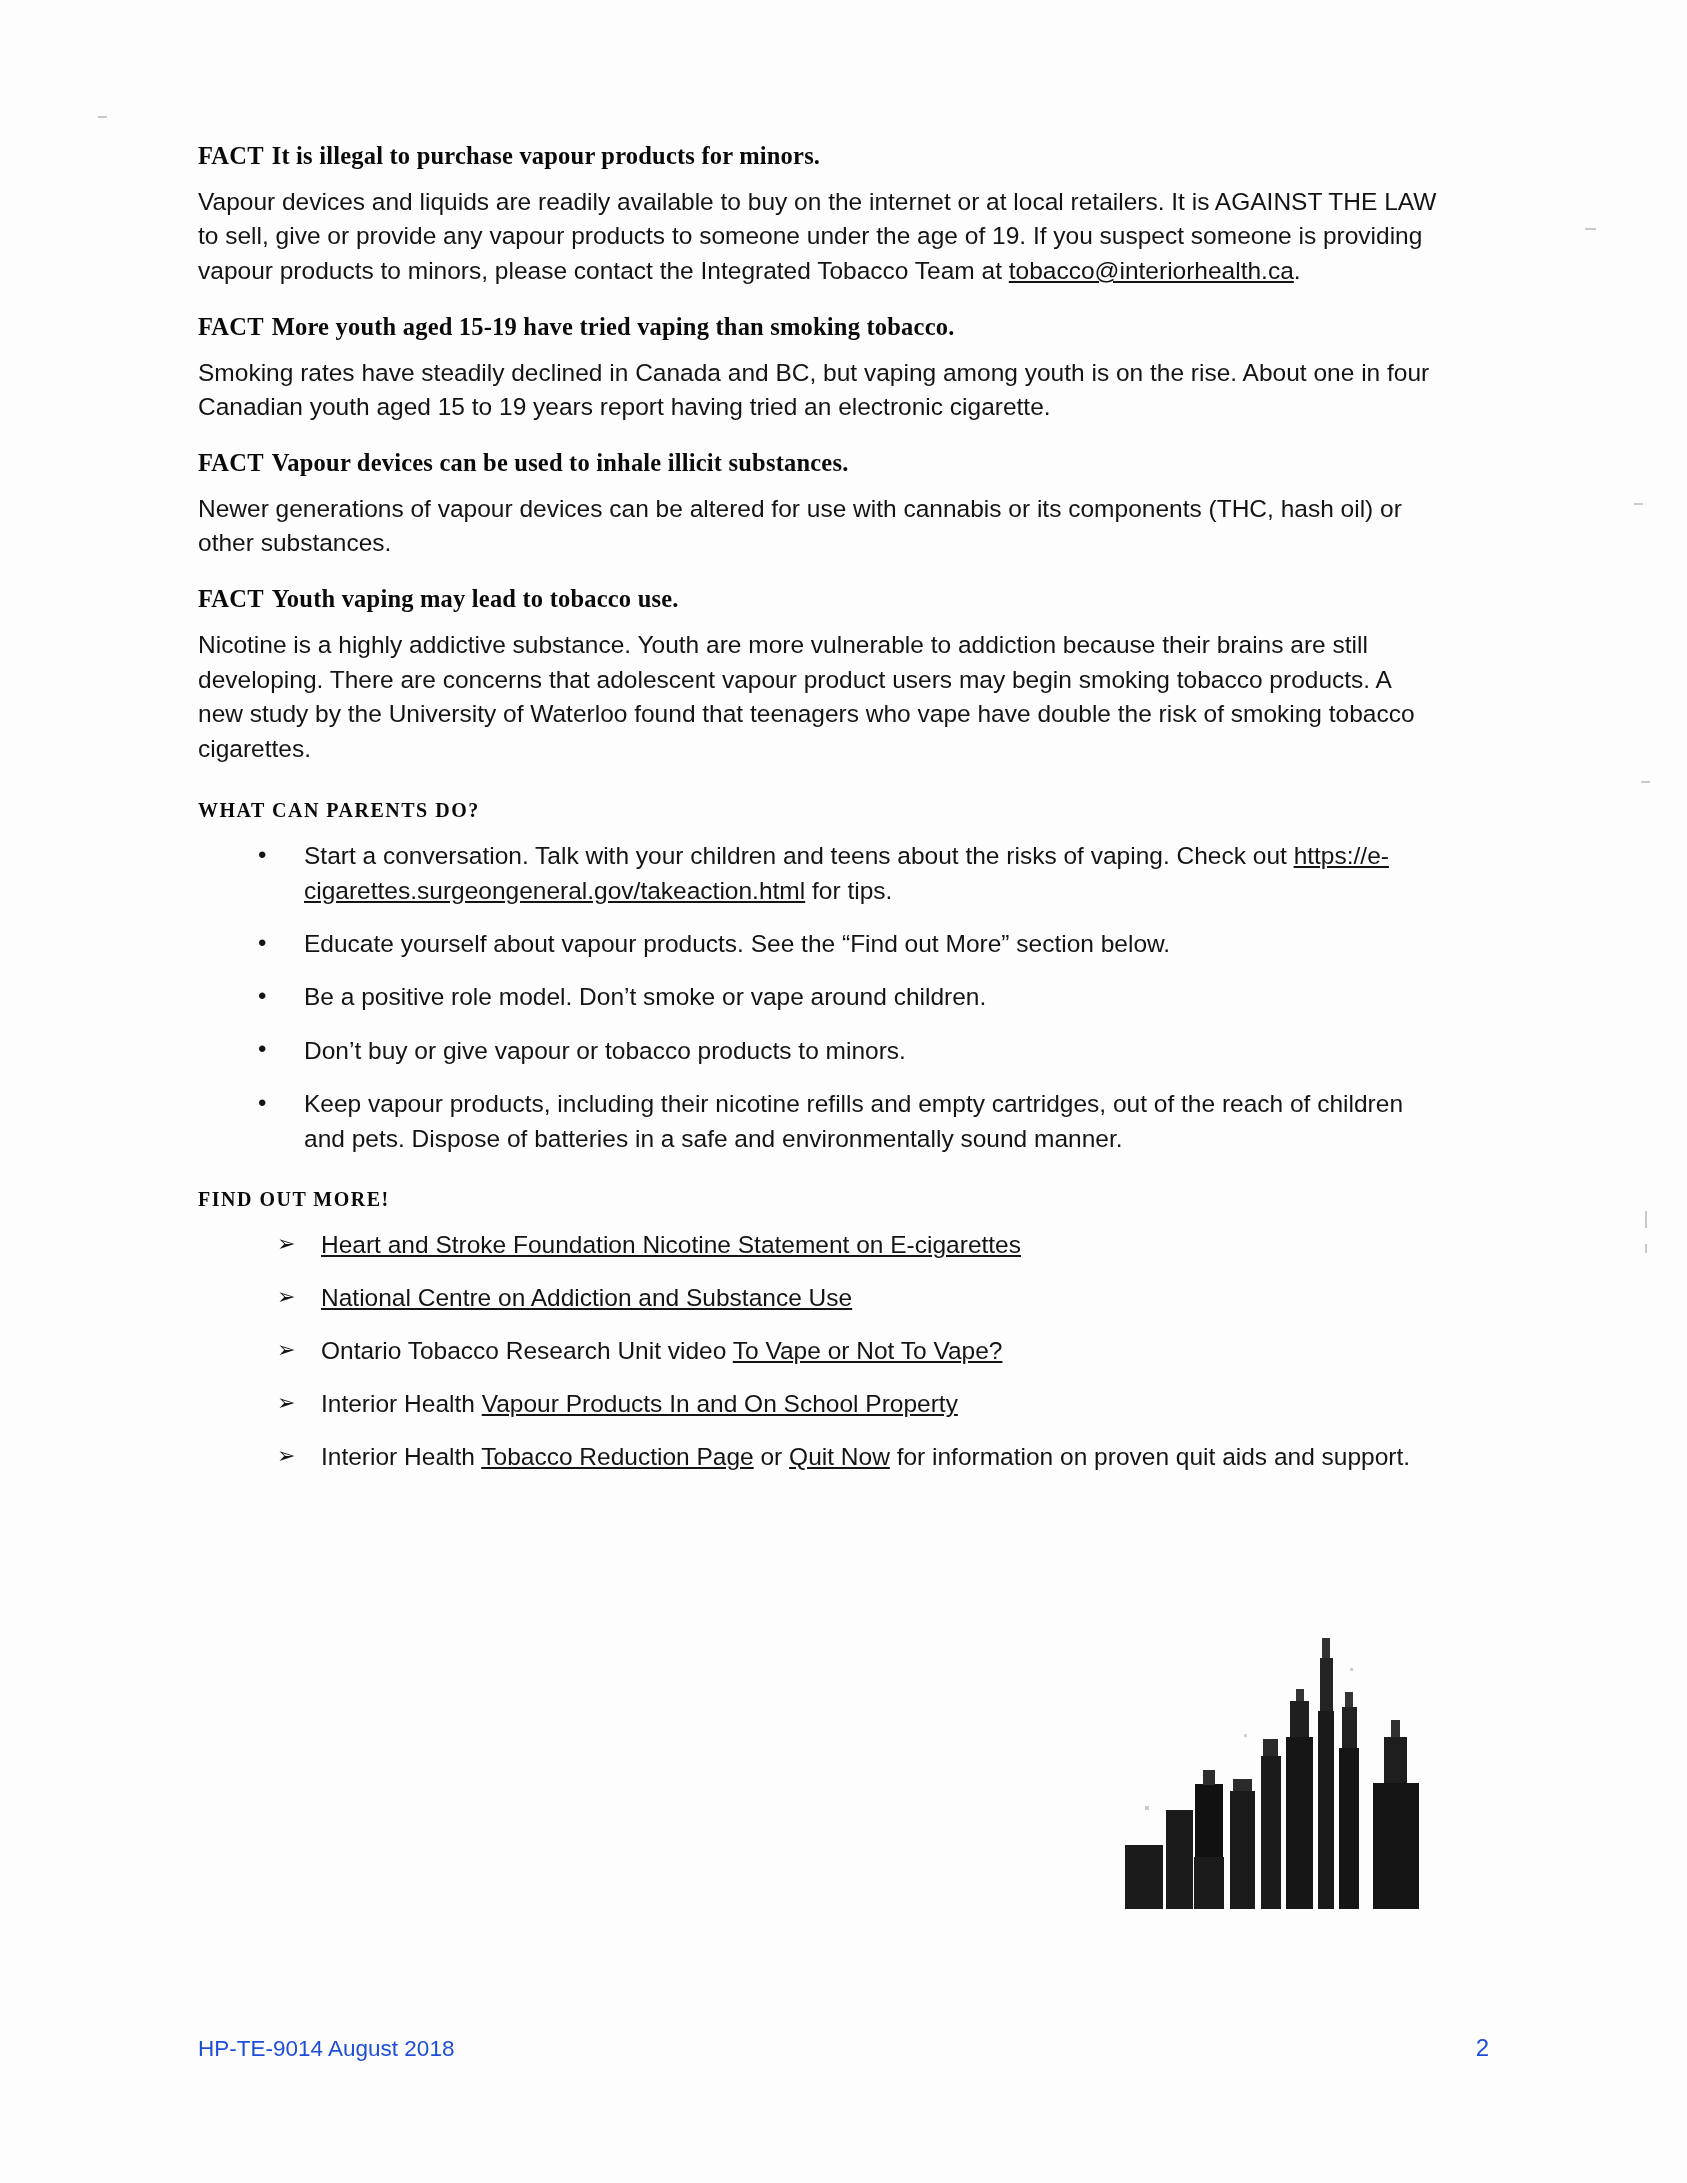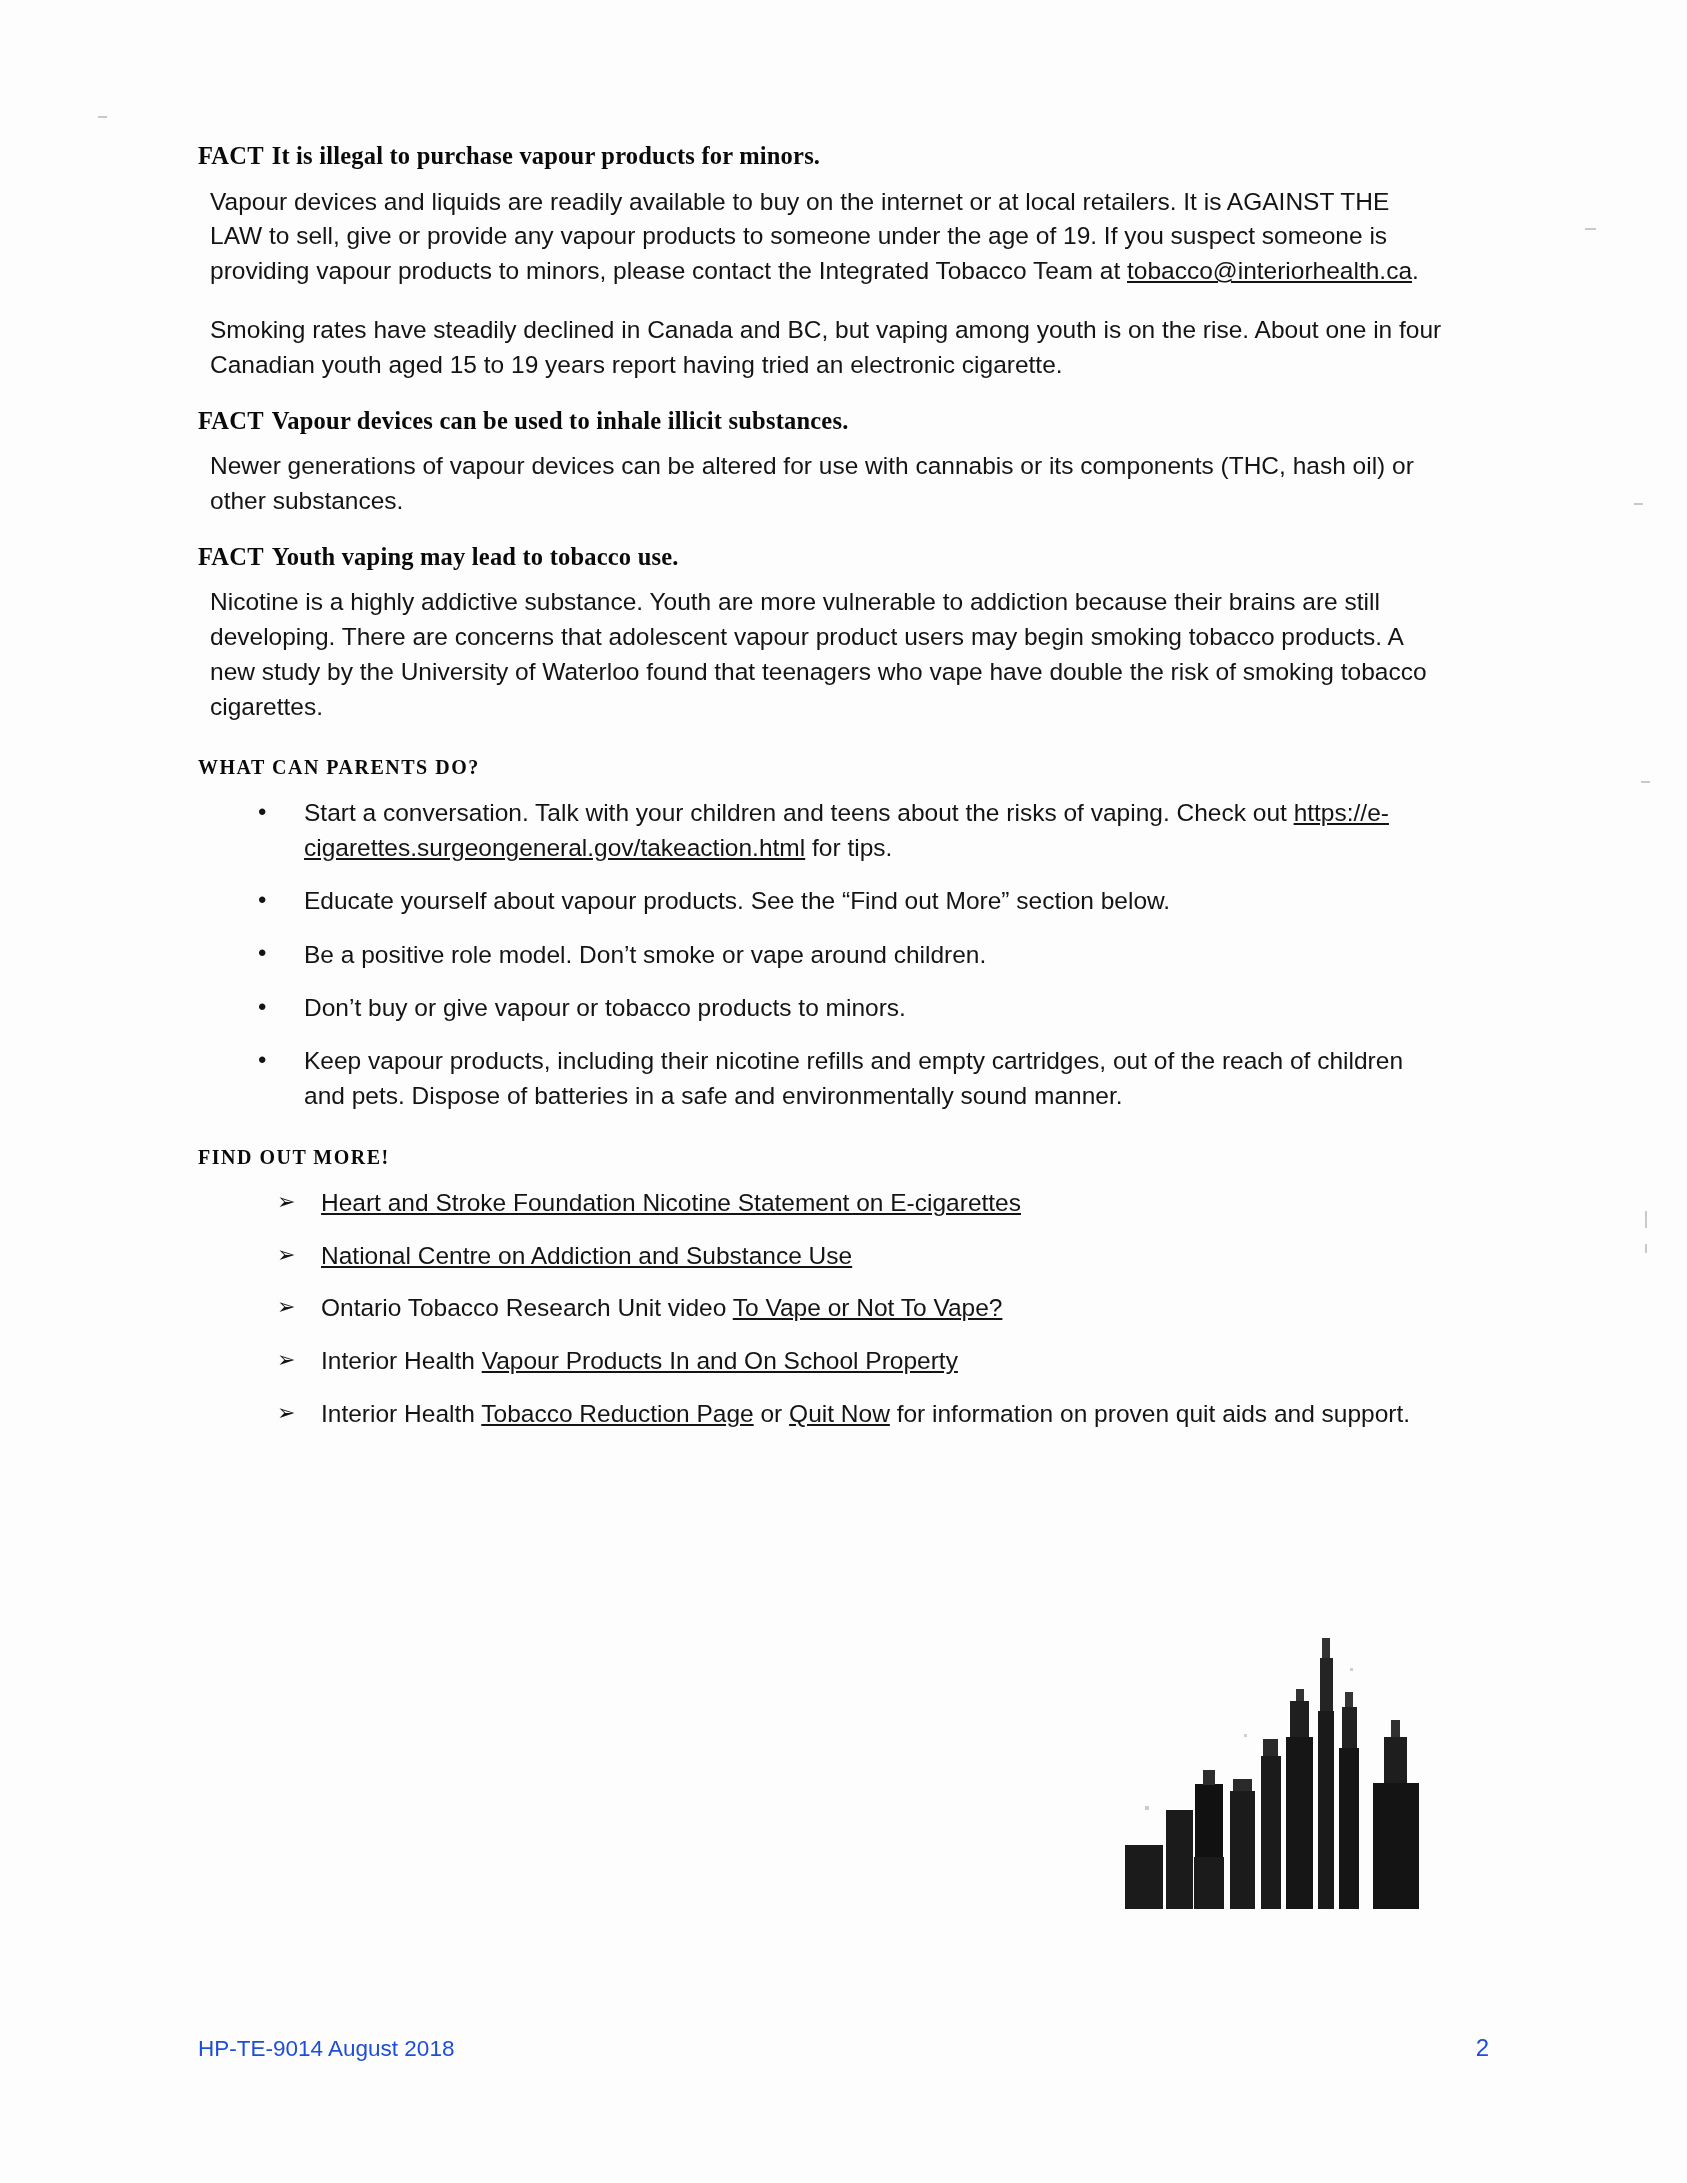--- a/index.html
+++ b/index.html
@@ -36,21 +36,21 @@
     margin: 0 0 14.6px 0;
     color: #0a0a0a;
   }
   .fact-head .lead {
     margin-right: 8px;
   }
   .body-para {
     font-family: "Liberation Sans", sans-serif;
     font-size: 24.5px;
     line-height: 1.42;
-    margin: 0 0 24px 12px;
+    margin: 0 0 24px 0;
     color: #141414;
   }
   .body-para a, .inline-link {
     text-decoration: underline;
     color: #141414;
   }
   .section-head {
     font-family: "Liberation Serif", serif;
     font-weight: bold;
     font-size: 20px;
@@ -144,20 +144,23 @@
 
   <div class="content">
 
     <p class="fact-head">
       <span class="lead">FACT</span><span>It is illegal to purchase vapour products for minors.</span>
     </p>
     <p class="body-para">
       <span>Vapour devices and liquids are readily available to buy on the internet or at local retailers. It is AGAINST THE LAW to sell, give or provide any vapour products to someone under the age of 19.  If you suspect someone is providing vapour products to minors, please contact the Integrated Tobacco Team at </span><span class="inline-link">tobacco@interiorhealth.ca</span><span>.</span>
     </p>
 
+    <p class="fact-head">
+      <span class="lead">FACT</span><span>More youth aged 15-19 have tried vaping than smoking tobacco.</span>
+    </p>
     <p class="body-para">Smoking rates have steadily declined in Canada and BC, but vaping among youth is on the rise. About one in four Canadian youth aged 15 to 19 years report having tried an electronic cigarette.</p>
 
     <p class="fact-head">
       <span class="lead">FACT</span><span>Vapour devices can be used to inhale illicit substances.</span>
     </p>
     <p class="body-para">Newer generations of vapour devices can be altered for use with cannabis or its components (THC, hash oil) or other substances.</p>
 
     <p class="fact-head">
       <span class="lead">FACT</span><span>Youth vaping may lead to tobacco use.</span>
     </p>

